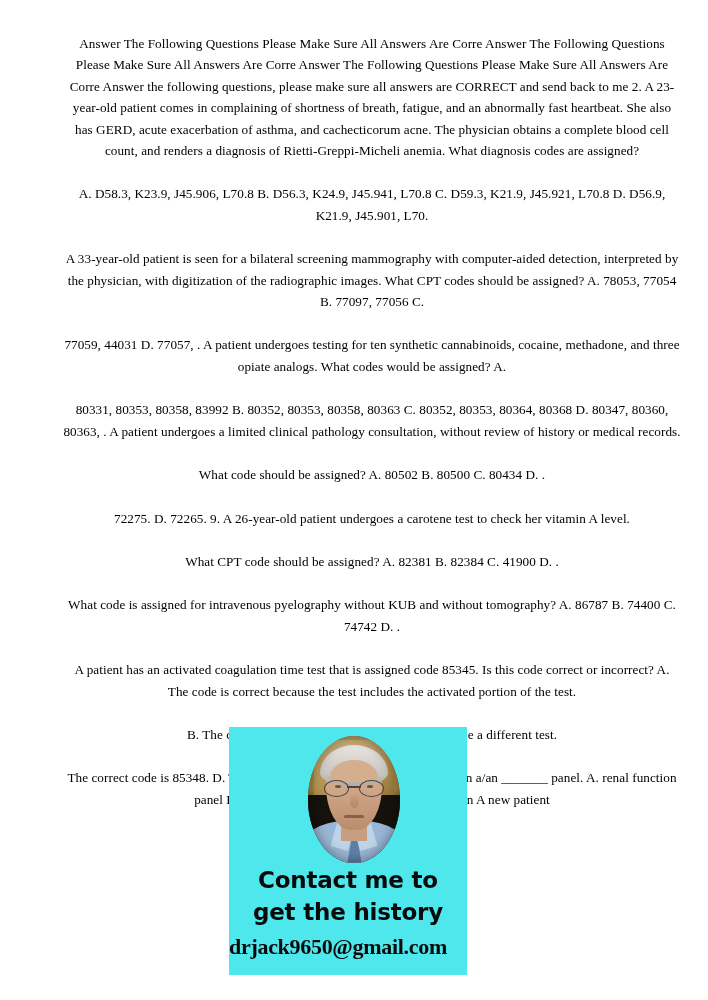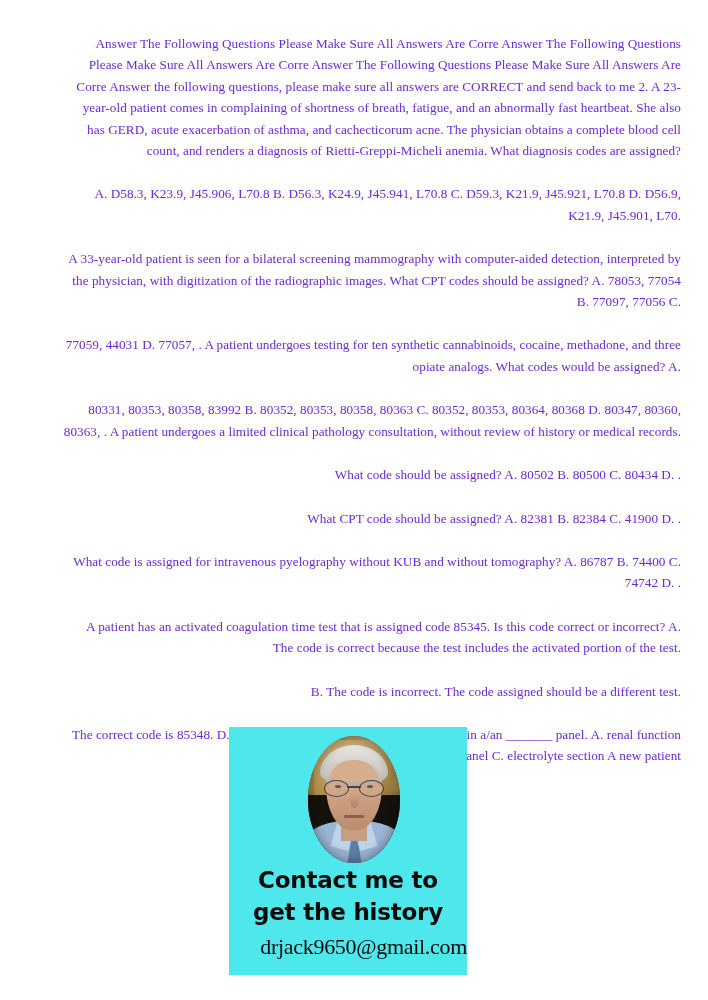--- a/index.html
+++ b/index.html
@@ -20,22 +20,22 @@
     position: absolute;
     left: 47px;
     top: 33px;
     width: 634px;
   }
 
   .para {
     font-size: 13.2px;
     line-height: 21.4px;
     margin: 0 0 22px 16px;
-    text-align: right;
-    color: #6d28d9;
+    text-align: center;
+    color: #000000;
     letter-spacing: 0.05px;
   }
   .para:last-child { margin-bottom: 0; }
 
   
   #promo {
     position: absolute;
     left: 229px;
     top: 727px;
     width: 238px;
@@ -157,38 +157,39 @@
     color: #0a0a0a;
     font-size: 23px;
     letter-spacing: -0.2px;
   }
   #promo-line1 { top: 140px; }
   #promo-line2 { top: 172px; }
   #promo-email {
     position: absolute;
     left: 0; width: 100%;
     top: 207px;
-    text-align: right;
+    text-align: left;
     font-family: "Liberation Serif", "DejaVu Serif", serif;
-    font-weight: normal;
+    font-weight: bold;
     color: #0a0a0a;
     font-size: 22px;
     letter-spacing: -0.3px;
   }
 </style>
 </head>
 <body>
 
 <div id="doc">
   <p class="para">Answer The Following Questions Please Make Sure All Answers Are Corre Answer The Following Questions Please Make Sure All Answers Are Corre Answer The Following Questions Please Make Sure All Answers Are Corre Answer the following questions, please make sure all answers are CORRECT and send back to me 2. A 23-year-old patient comes in complaining of shortness of breath, fatigue, and an abnormally fast heartbeat. She also has GERD, acute exacerbation of asthma, and cachecticorum acne. The physician obtains a complete blood cell count, and renders a diagnosis of Rietti-Greppi-Micheli anemia. What diagnosis codes are assigned?</p>
   <p class="para">A. D58.3, K23.9, J45.906, L70.8 B. D56.3, K24.9, J45.941, L70.8 C. D59.3, K21.9, J45.921, L70.8 D. D56.9, K21.9, J45.901, L70.</p>
   <p class="para">A 33-year-old patient is seen for a bilateral screening mammography with computer-aided detection, interpreted by the physician, with digitization of the radiographic images. What CPT codes should be assigned? A. 78053, 77054 B. 77097, 77056 C.</p>
   <p class="para">77059, 44031 D. 77057, . A patient undergoes testing for ten synthetic cannabinoids, cocaine, methadone, and three opiate analogs. What codes would be assigned? A.</p>
   <p class="para">80331, 80353, 80358, 83992 B. 80352, 80353, 80358, 80363 C. 80352, 80353, 80364, 80368 D. 80347, 80360, 80363, . A patient undergoes a limited clinical pathology consultation, without review of history or medical records.</p>
   <p class="para">What code should be assigned? A. 80502 B. 80500 C. 80434 D. .</p>
+  <p class="para">72275. D. 72265. 9. A 26-year-old patient undergoes a carotene test to check her vitamin A level.</p>
   <p class="para">What CPT code should be assigned? A. 82381 B. 82384 C. 41900 D. .</p>
   <p class="para">What code is assigned for intravenous pyelography without KUB and without tomography? A. 86787 B. 74400 C. 74742 D. .</p>
   <p class="para">A patient has an activated coagulation time test that is assigned code 85345. Is this code correct or incorrect? A. The code is correct because the test includes the activated portion of the test.</p>
   <p class="para">B. The code is incorrect. The code assigned should be a different test.</p>
   <p class="para">The correct code is 85348. D. This is an example of a test that is included in a/an _______ panel. A. renal function panel B. basic metabolic panel C. electrolyte section A new patient</p>
 </div>
 
 <div id="promo" style="background: rgb(77, 231, 236);">
 
   <div class="portrait">

